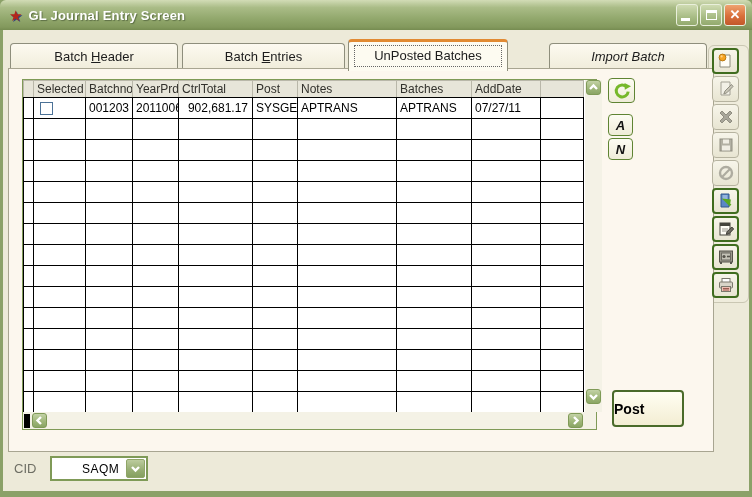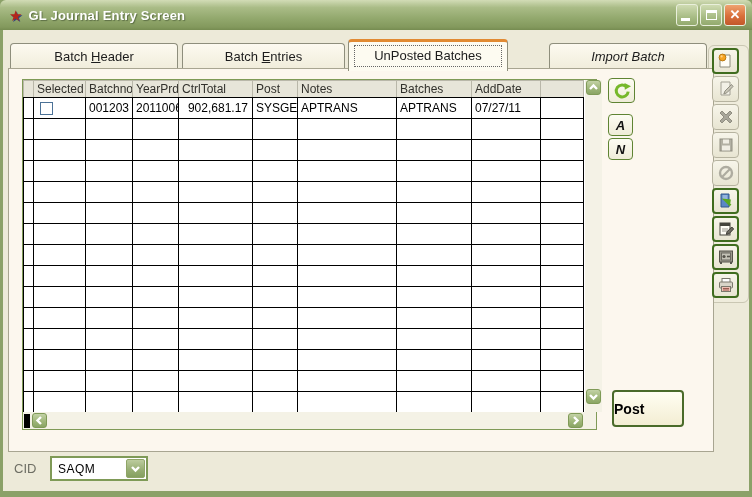--- a/index.html
+++ b/index.html
@@ -77,21 +77,21 @@
   .tb6{top:158px}.tb7{top:186px}.tb8{top:214px}.tb9{top:242px}
 
   
   .postbtn { position:absolute; left:609px; top:360px; width:72px; height:37px; border:2px solid #4a6b2a;
     border-radius:4px; background:linear-gradient(180deg,#fffef2,#f3edd3); font-weight:bold; font-size:14px;
     color:#000; display:flex; align-items:center; z-index:4; cursor:default; }
 
   
   .cid-label { position:absolute; left:11px; top:431px; font-size:13px; color:#6e6e64; }
   .combo { position:absolute; left:47px; top:426px; width:98px; height:25px; border:2px solid #7f9a57;
-    background:#fff; display:flex; align-items:center; }
+    background:#fff; display:flex; align-items:center;padding-left:24px; }
   .combo .val { flex:1; font-size:12px; color:#000; padding-left:6px; letter-spacing:.5px; }
   .combo .drop { width:19px; height:19px; margin-right:1px; border:1px solid #8fa566; border-radius:2px;
     background:linear-gradient(180deg,#bccc9e 0%,#96ad72 60%,#85a060 100%); display:flex; align-items:center; justify-content:center; }
 </style>
 </head>
 <body>
 
 <div class="titlebar">
   <span class="app-icon">★</span>
   <span class="win-title">GL Journal Entry Screen</span>

